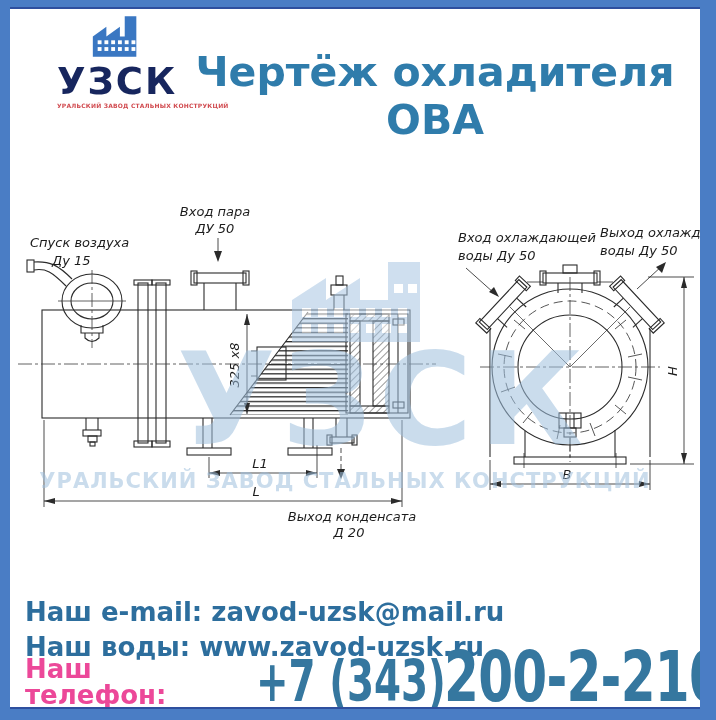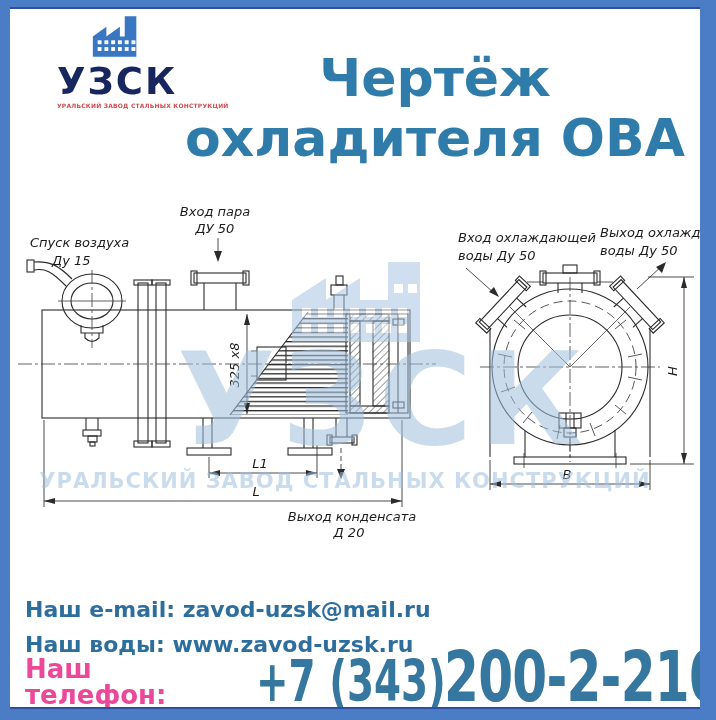--- a/index.html
+++ b/index.html
@@ -11,26 +11,26 @@
   .edge.bottom{left:0;bottom:0;width:716px;height:11px;border-top:2px solid #2e4f9e;}
   .edge.left{left:0;top:0;width:10px;height:720px;}
   .edge.right{right:0;top:0;width:16px;height:720px;}
 
   
   .logo{position:absolute;left:57px;top:12px;width:120px;text-align:center;z-index:5;}
   .logo .name{font-size:37px;font-weight:800;color:#17265e;letter-spacing:2px;line-height:1.0;margin-top:1px;}
   .logo .tag{font-size:6px;font-weight:700;color:#d14b50;letter-spacing:.2px;white-space:nowrap;margin-top:2px;}
 
   .title{position:absolute;left:180px;top:48px;width:510px;text-align:center;
-         font-size:52px;font-weight:700;color:#2f7cab;z-index:5;}
+         font-size:41px;font-weight:700;color:#2f7cab;z-index:5;}
 
   .draw{position:absolute;left:0;top:180px;width:716px;height:365px;z-index:4;}
 
   
-  .fline{position:absolute;left:25px;color:#2d6e9d;font-size:22px;font-weight:700;z-index:5;white-space:nowrap;}
+  .fline{position:absolute;left:25px;color:#2d6e9d;font-size:26px;font-weight:700;z-index:5;white-space:nowrap;}
   .fline .lbl{font-weight:800;}
   .phone{position:absolute;left:25px;top:646px;height:62px;display:flex;align-items:flex-end;z-index:5;}
   .phone .plbl{font-size:26px;font-weight:700;color:#ec4899;line-height:1;}
   .pwrap{display:inline-block;overflow:visible;}
   .pcode{display:inline-block;font-size:54px;font-weight:800;color:#35779f;line-height:.92;
          transform:scale(.72,1.06);transform-origin:left bottom;white-space:nowrap;}
   .pnum{display:inline-block;font-size:66px;font-weight:800;color:#35779f;line-height:.9;letter-spacing:-1px;
         transform:scale(.76,1.04);transform-origin:left bottom;white-space:nowrap;}
 </style>
 </head>

